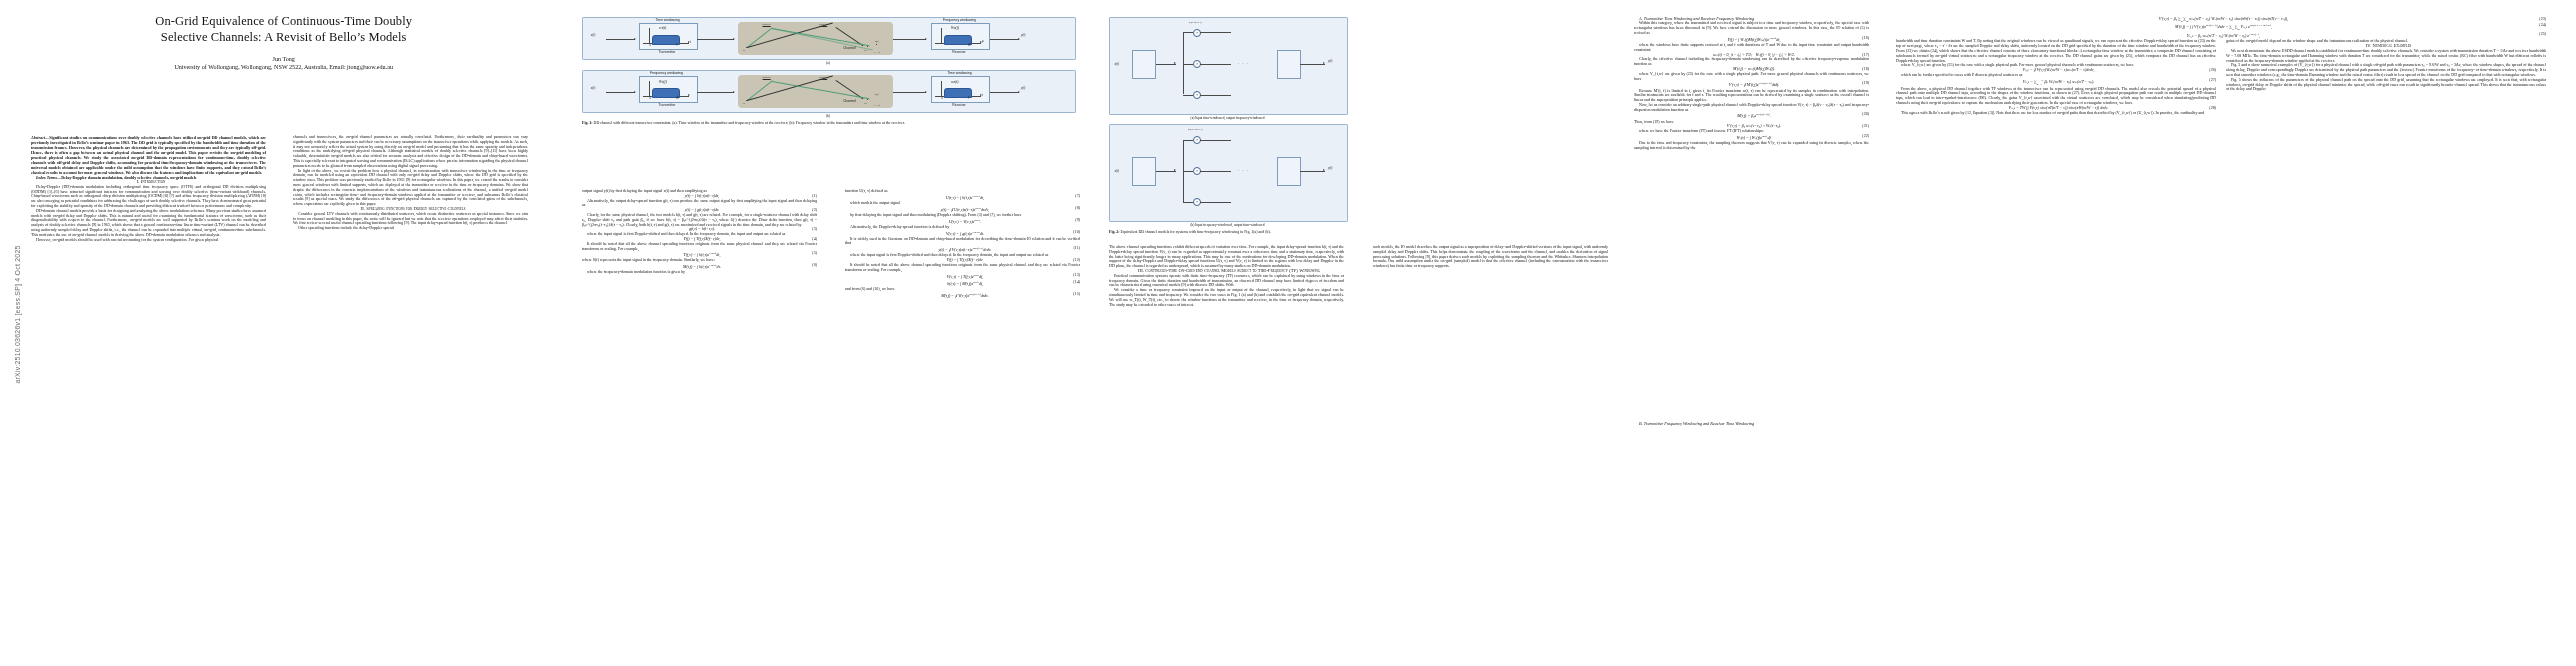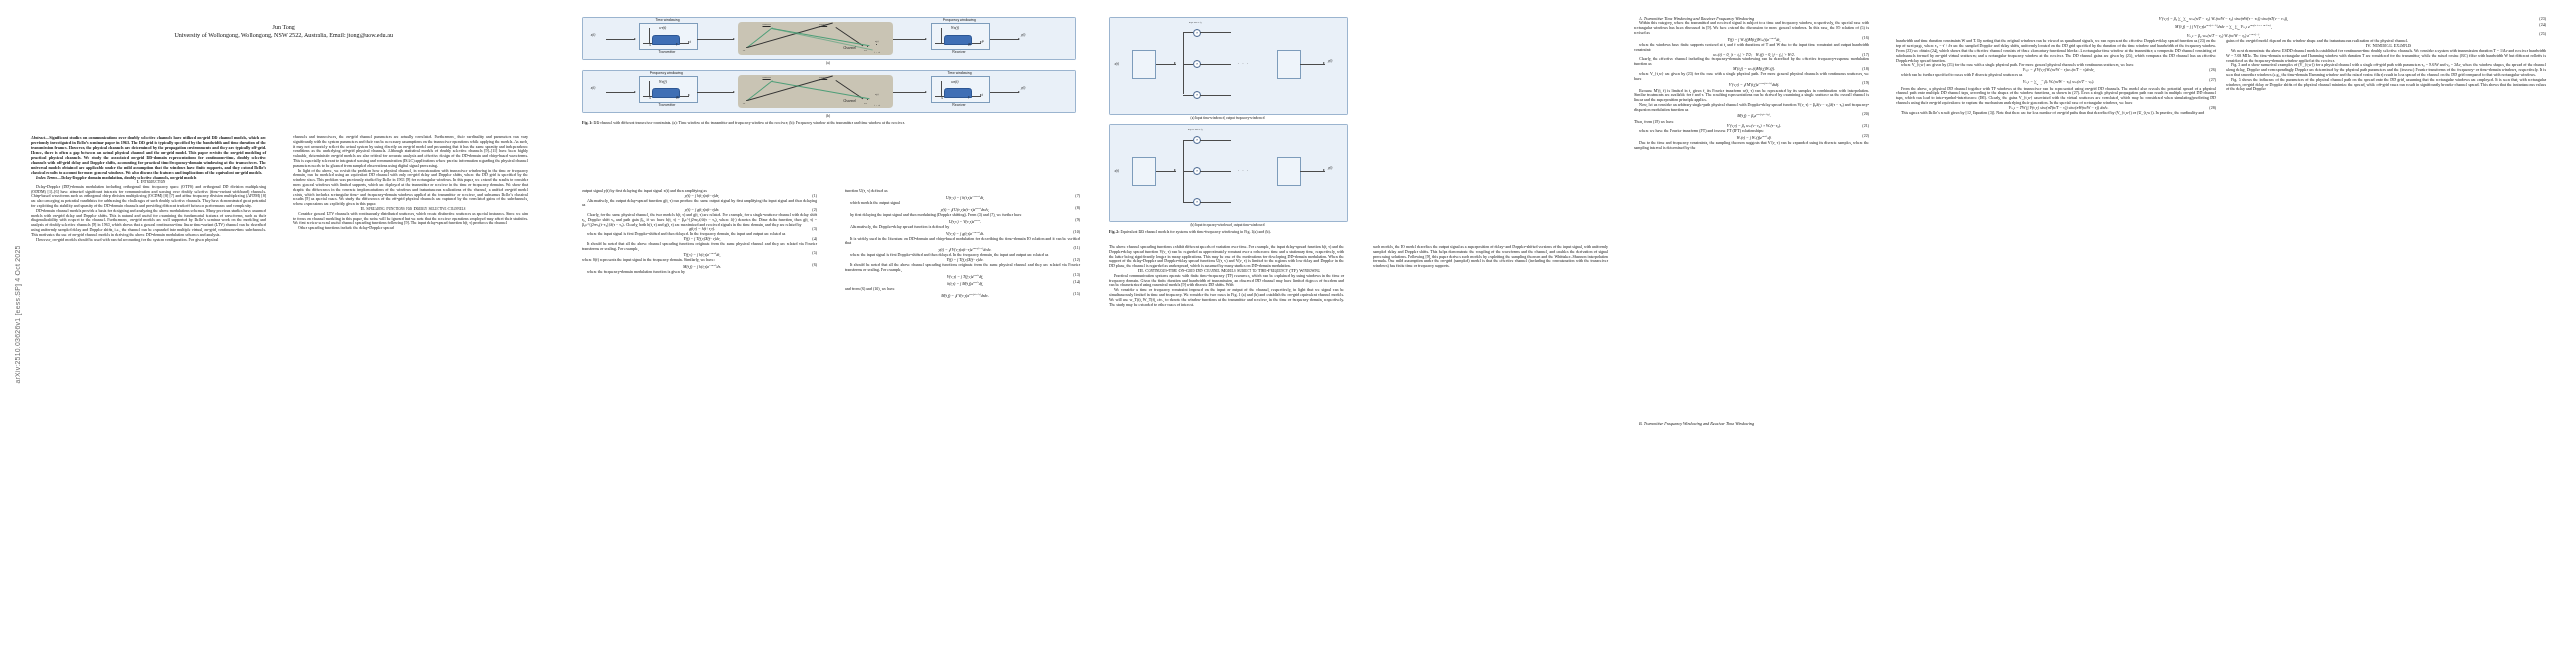--- a/index.html
+++ b/index.html
@@ -93,20 +93,24 @@
   .dots{position:absolute;font-size:4.4px;letter-spacing:0.8px;color:#333;}
 </style>
 </head>
 <body>
 
 <div class="page">
 
   <div class="arxiv-stamp">arXiv:2510.03626v1  [eess.SP]  4 Oct 2025</div>
 
   <div class="title-block">
+    <div class="paper-title">
+      <span>On-Grid Equivalence of Continuous-Time Doubly</span><br>
+      <span>Selective Channels: A Revisit of Bello’s Models</span>
+    </div>
     <div class="authors">Jun Tong</div>
     <div class="affil">University of Wollongong, Wollongong, NSW 2522, Australia, Email: jtong@uow.edu.au</div>
   </div>
 
   <div class="col" style="left:31px;top:135px;">
     <p class="abstract noind">
       <span class="lead">Abstract—</span><span>Significant studies on communications over doubly selective channels have utilized on-grid DD channel models, which are previously investigated in Bello’s seminar paper in 1963. The DD grid is typically specified by the bandwidth and time duration of the transmission frames. However, the physical channels are determined by the propagation environments and they are typically off-grid. Hence, there is often a gap between an actual physical channel and the on-grid model. This paper revisits the on-grid modeling of practical physical channels. We study the associated on-grid DD-domain representations for continuous-time, doubly selective channels with off-grid delay and Doppler shifts, accounting for practical time/frequency-domain windowing at the transceivers. The universal models obtained are applicable under the mild assumption that the windows have finite supports, and they extend Bello’s classical results to account for more general windows. We also discuss the features and implications of the equivalent on-grid models.</span>
     </p>
     <p class="abstract">
       <span class="lead">Index Terms—</span><span>Delay-Doppler domain modulation, doubly selective channels, on-grid models</span>

